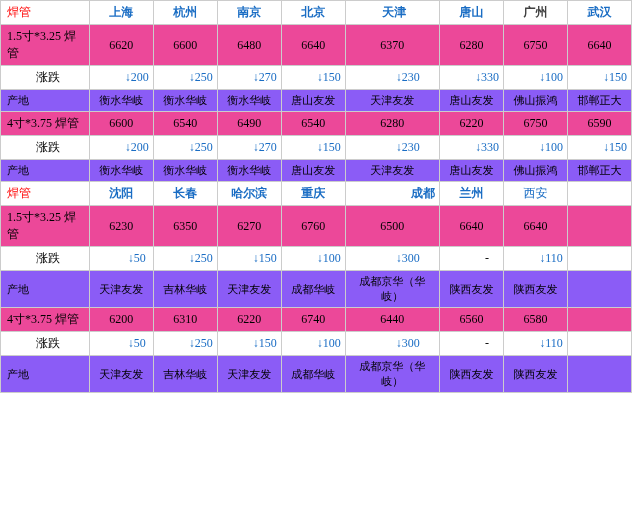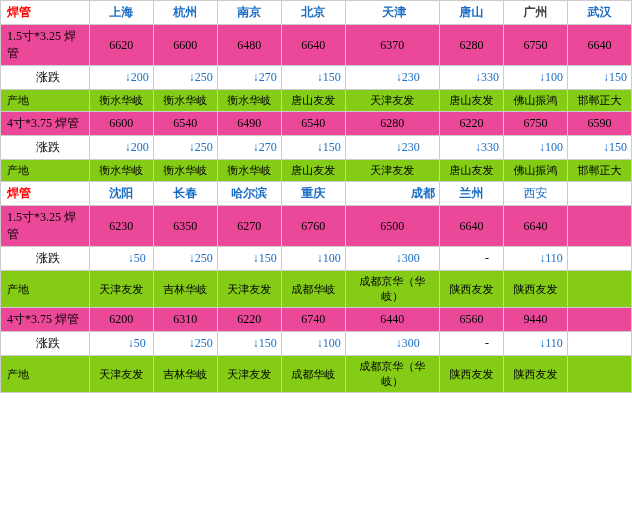--- a/index.html
+++ b/index.html
@@ -1,25 +1,25 @@
 <!DOCTYPE html>
 <html><head>
   <meta charset="utf-8">
   <style>
     * { box-sizing: border-box; margin: 0; padding: 0; }
     body { font-family: SimSun, '宋体', serif; font-size: 12px; background: #fff; }
     table { border-collapse: collapse; width: 100%; }
     td, th { border: 1px solid #ccc; padding: 3px 4px; text-align: center; vertical-align: middle; }
     .header-row td { background: #fff; font-weight: bold; color: #000; }
     .label-cell { text-align: left; padding-left: 6px; }
-    .red-text { color: red; font-weight: bold; }
+    .red-text { color: red; font-weight: normal; }
     .down-arrow { color: #1a6dc4; }
     .product-row td { background: #ec4899; }
     .change-row td { background: #fff; padding-left: 35px; }
-    .origin-row td { background: #84cc16; font-size: 11px; }
+    .origin-row td { background: #8b5cf6; font-size: 11px; }
   </style>
 </head>
 <body>
 
 <table>
 
   <tbody>
       <tr class="header-row">
     <td class="label-cell">
       <span class="red-text">焊管</span>
@@ -157,21 +157,21 @@
   </tr>
 
   <tr class="product-row">
     <td class="label-cell">4寸*3.75 焊管</td>
     <td>6200</td>
     <td>6310</td>
     <td>6220</td>
     <td>6740</td>
     <td>6440</td>
     <td>6560</td>
-    <td>9440</td>
+    <td>6580</td>
     <td></td>
   </tr>
 
   <tr class="change-row">
     <td class="label-cell">涨跌</td>
     <td class="down-arrow">↓50</td>
     <td class="down-arrow">↓250</td>
     <td class="down-arrow">↓150</td>
     <td class="down-arrow">↓100</td>
     <td class="down-arrow">↓300</td>

